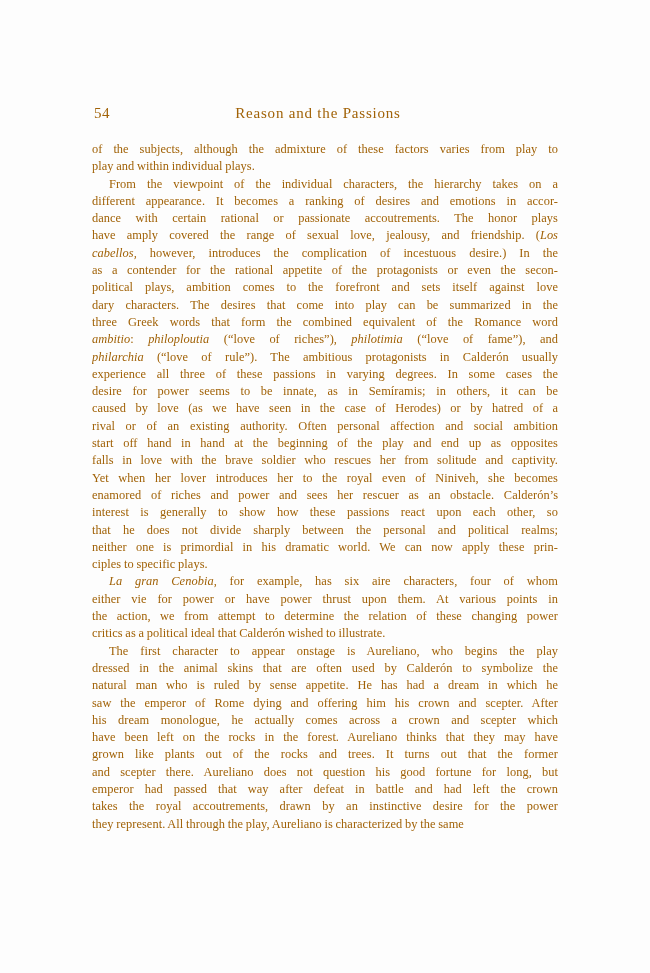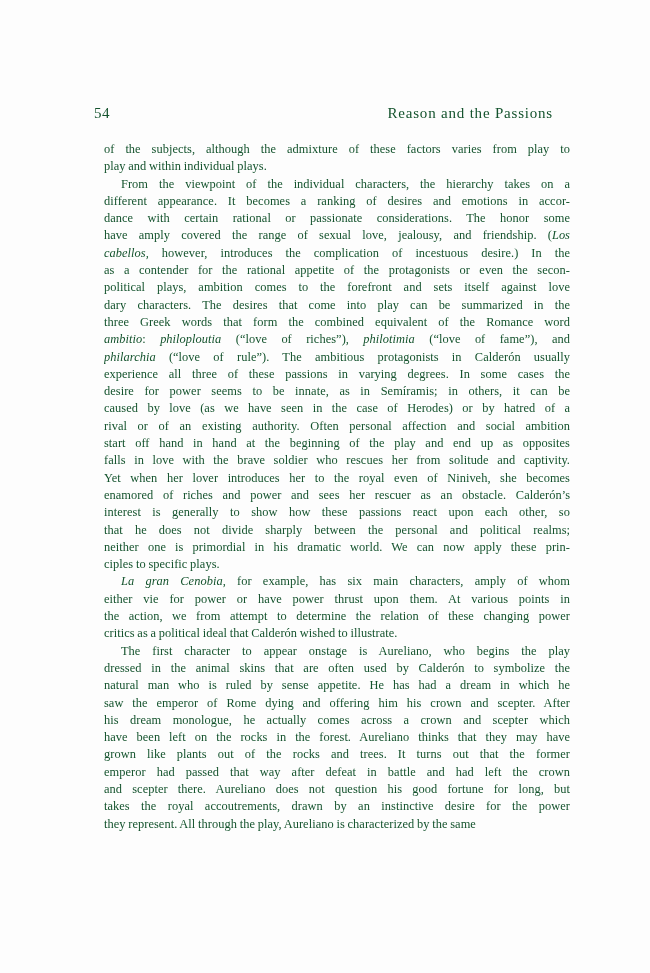--- a/index.html
+++ b/index.html
@@ -2,21 +2,21 @@
 <html><head>
 <meta charset="utf-8">
 <style>
   html, body { margin: 0; padding: 0; }
   .page {
     position: relative;
     width: 650px;
     height: 973px;
     background: #fdfdfd;
     font-family: "Liberation Serif", "DejaVu Serif", serif;
-    color: #14532d;
+    color: #a16207;
     overflow: hidden;
   }
   .content {
     position: absolute;
     left: 92px;
     top: 104px;
     width: 466px;
   }
   .running-head {
     position: relative;
@@ -27,25 +27,25 @@
   }
   .pagenum {
     position: absolute;
     left: 2px;
     top: 0;
     letter-spacing: 0.5px;
   }
   .head-title {
     position: absolute;
     left: 0;
-    right: 5px;
-    text-align: right;
+    right: 14px;
+    text-align: center;
     letter-spacing: 0.8px;
   }
-  .body-lines { width: 466px; margin-left: 12px; }
+  .body-lines { width: 466px; }
   .line {
     font-size: 12.4px;
     line-height: 17.3px;
     height: 17.3px;
     text-align: justify;
     text-align-last: justify;
     word-spacing: -0.4px;
     letter-spacing: 0.05px;
     overflow: hidden;
     white-space: normal;
@@ -65,51 +65,51 @@
   <div class="content">
     <div class="running-head">
       <span class="pagenum">54</span>
       <span class="head-title">Reason and the Passions</span>
     </div>
     <div class="body-lines">
         <div class="line"><span>of the subjects, although the admixture of these factors varies from play to</span></div>
         <div class="line plast"><span>play and within individual plays.</span></div>
         <div class="line indent"><span>From the viewpoint of the individual characters, the hierarchy takes on a</span></div>
         <div class="line"><span>different appearance. It becomes a ranking of desires and emotions in accor-</span></div>
-        <div class="line"><span>dance with certain rational or passionate considerations. The honor some</span></div>
+        <div class="line"><span>dance with certain rational or passionate accoutrements. The honor plays</span></div>
         <div class="line"><span>have amply covered the range of sexual love, jealousy, and friendship. (</span><i>Los</i></div>
         <div class="line"><i>cabellos,</i><span> however, introduces the complication of incestuous desire.) In the</span></div>
         <div class="line"><span>as a contender for the rational appetite of the protagonists or even the secon-</span></div>
         <div class="line"><span>political plays, ambition comes to the forefront and sets itself against love</span></div>
         <div class="line"><span>dary characters. The desires that come into play can be summarized in the</span></div>
         <div class="line"><span>three Greek words that form the combined equivalent of the Romance word</span></div>
         <div class="line"><i>ambitio</i><span>: </span><i>philoploutia</i><span> (“love of riches”), </span><i>philotimia</i><span> (“love of fame”), and</span></div>
         <div class="line"><i>philarchia</i><span> (“love of rule”). The ambitious protagonists in Calderón usually</span></div>
         <div class="line"><span>experience all three of these passions in varying degrees. In some cases the</span></div>
         <div class="line"><span>desire for power seems to be innate, as in Semíramis; in others, it can be</span></div>
         <div class="line"><span>caused by love (as we have seen in the case of Herodes) or by hatred of a</span></div>
         <div class="line"><span>rival or of an existing authority. Often personal affection and social ambition</span></div>
         <div class="line"><span>start off hand in hand at the beginning of the play and end up as opposites</span></div>
         <div class="line"><span>falls in love with the brave soldier who rescues her from solitude and captivity.</span></div>
         <div class="line"><span>Yet when her lover introduces her to the royal even of Niniveh, she becomes</span></div>
         <div class="line"><span>enamored of riches and power and sees her rescuer as an obstacle. Calderón’s</span></div>
         <div class="line"><span>interest is generally to show how these passions react upon each other, so</span></div>
         <div class="line"><span>that he does not divide sharply between the personal and political realms;</span></div>
         <div class="line"><span>neither one is primordial in his dramatic world. We can now apply these prin-</span></div>
         <div class="line plast"><span>ciples to specific plays.</span></div>
-        <div class="line indent"><i>La gran Cenobia</i><span>, for example, has six main characters, amply of whom</span></div>
+        <div class="line indent"><i>La gran Cenobia</i><span>, for example, has six aire characters, four of whom</span></div>
         <div class="line"><span>either vie for power or have power thrust upon them. At various points in</span></div>
         <div class="line"><span>the action, we from attempt to determine the relation of these changing power</span></div>
         <div class="line plast"><span>critics as a political ideal that Calderón wished to illustrate.</span></div>
         <div class="line indent"><span>The first character to appear onstage is Aureliano, who begins the play</span></div>
         <div class="line"><span>dressed in the animal skins that are often used by Calderón to symbolize the</span></div>
         <div class="line"><span>natural man who is ruled by sense appetite. He has had a dream in which he</span></div>
         <div class="line"><span>saw the emperor of Rome dying and offering him his crown and scepter. After</span></div>
         <div class="line"><span>his dream monologue, he actually comes across a crown and scepter which</span></div>
         <div class="line"><span>have been left on the rocks in the forest. Aureliano thinks that they may have</span></div>
         <div class="line"><span>grown like plants out of the rocks and trees. It turns out that the former</span></div>
+        <div class="line"><span>and scepter there. Aureliano does not question his good fortune for long, but</span></div>
         <div class="line"><span>emperor had passed that way after defeat in battle and had left the crown</span></div>
-        <div class="line"><span>and scepter there. Aureliano does not question his good fortune for long, but</span></div>
         <div class="line"><span>takes the royal accoutrements, drawn by an instinctive desire for the power</span></div>
         <div class="line plast"><span>they represent. All through the play, Aureliano is characterized by the same</span></div>
       </div>
   </div>
 </div>
 
 </body></html>

